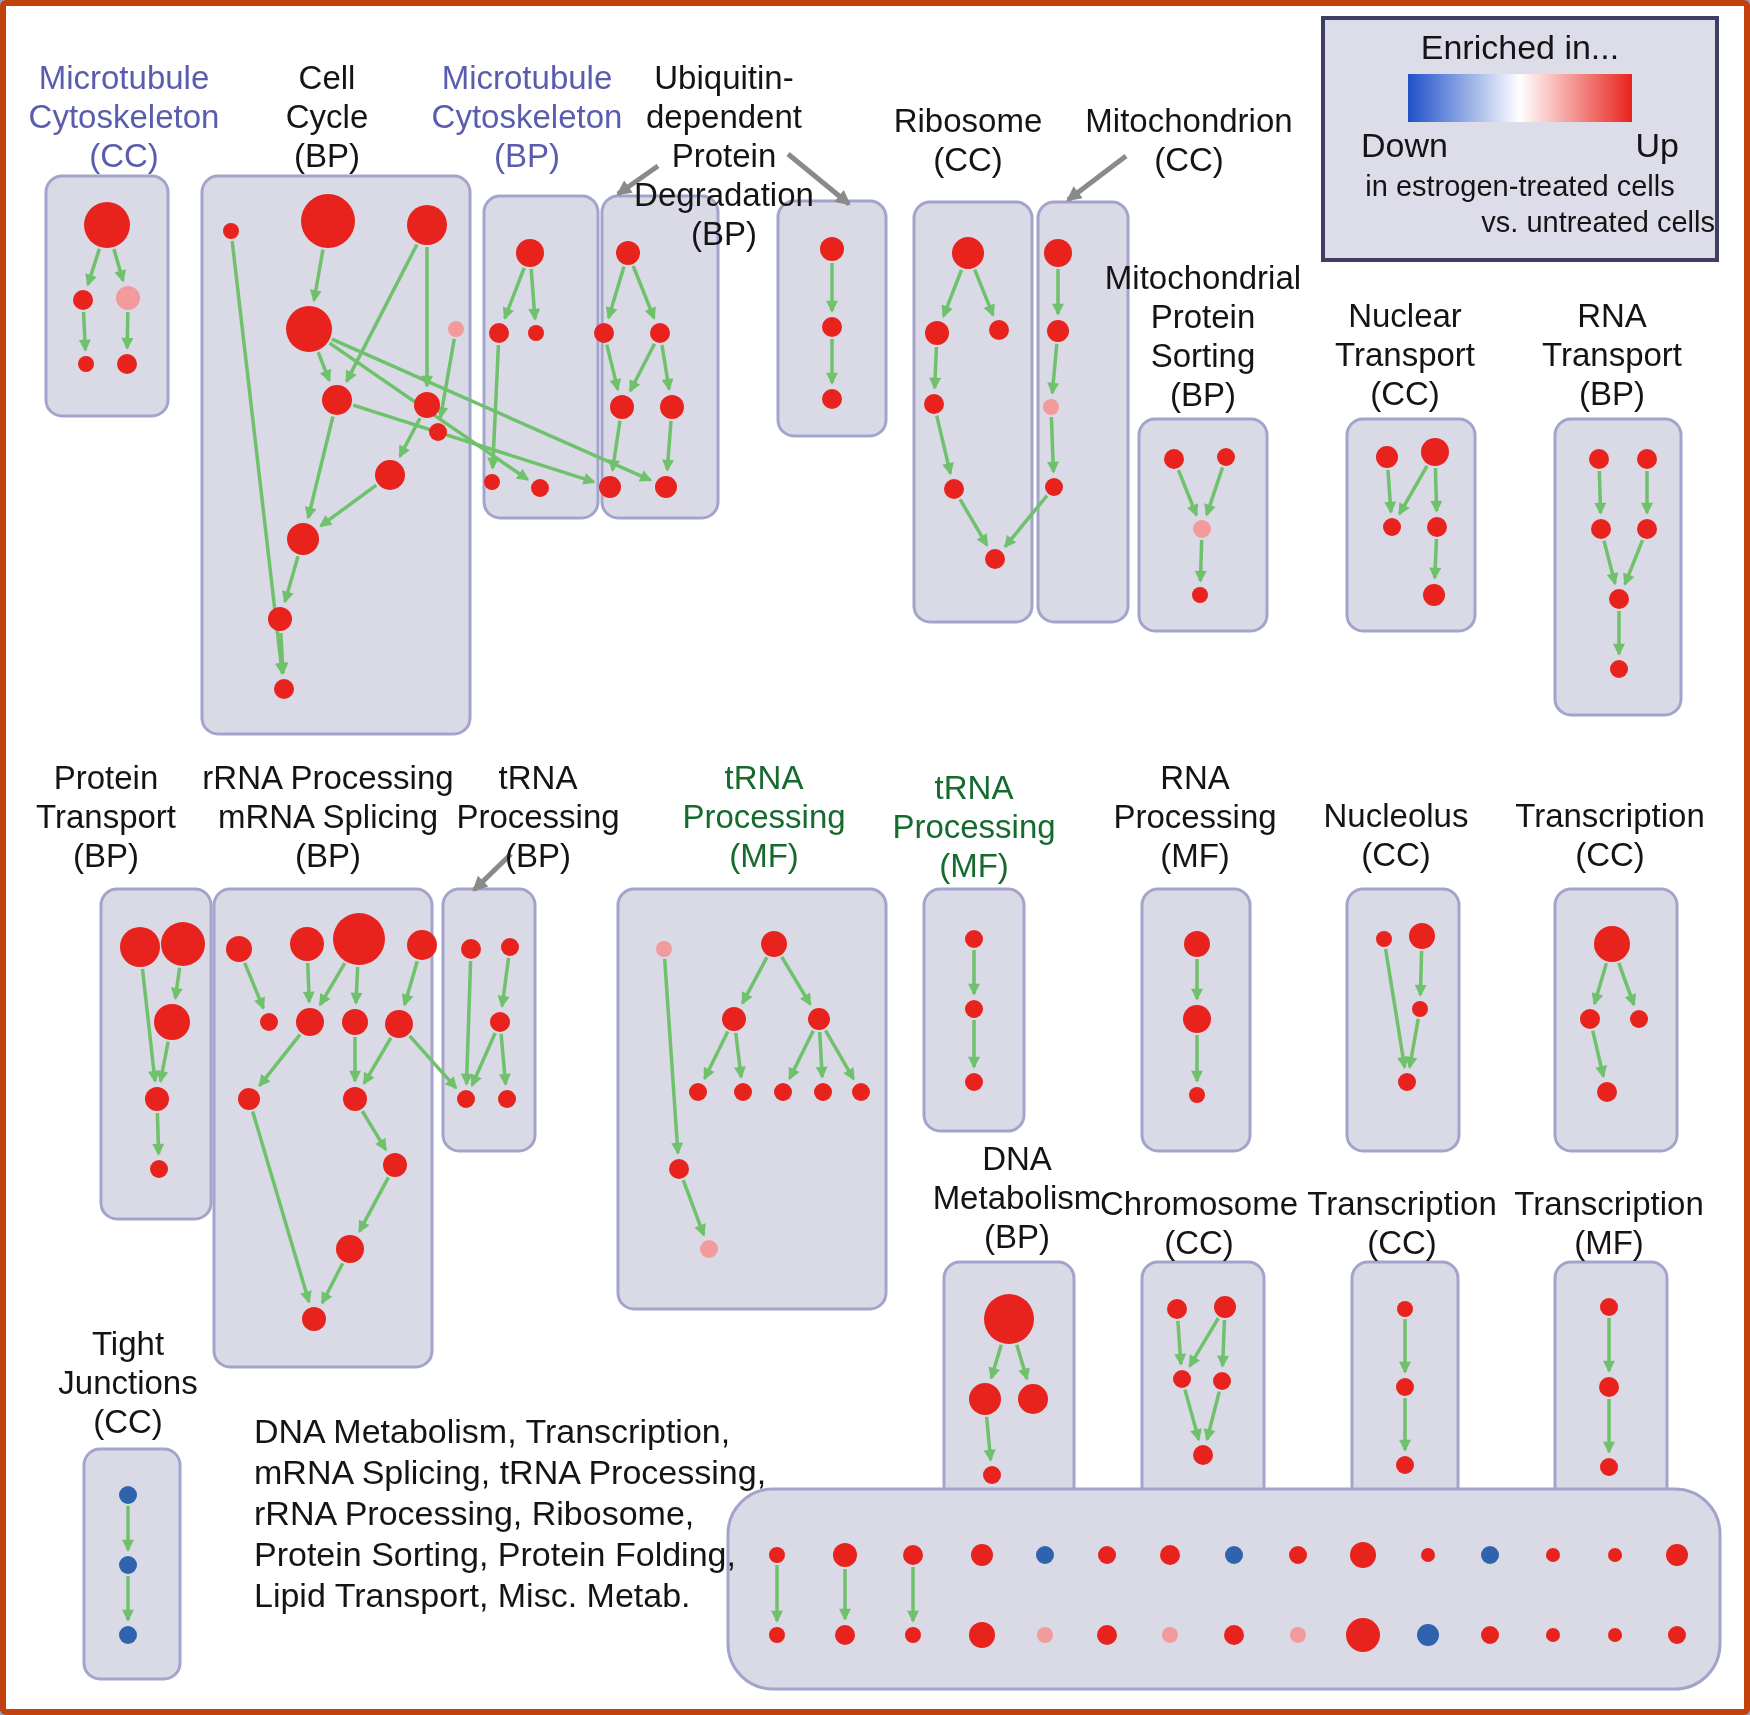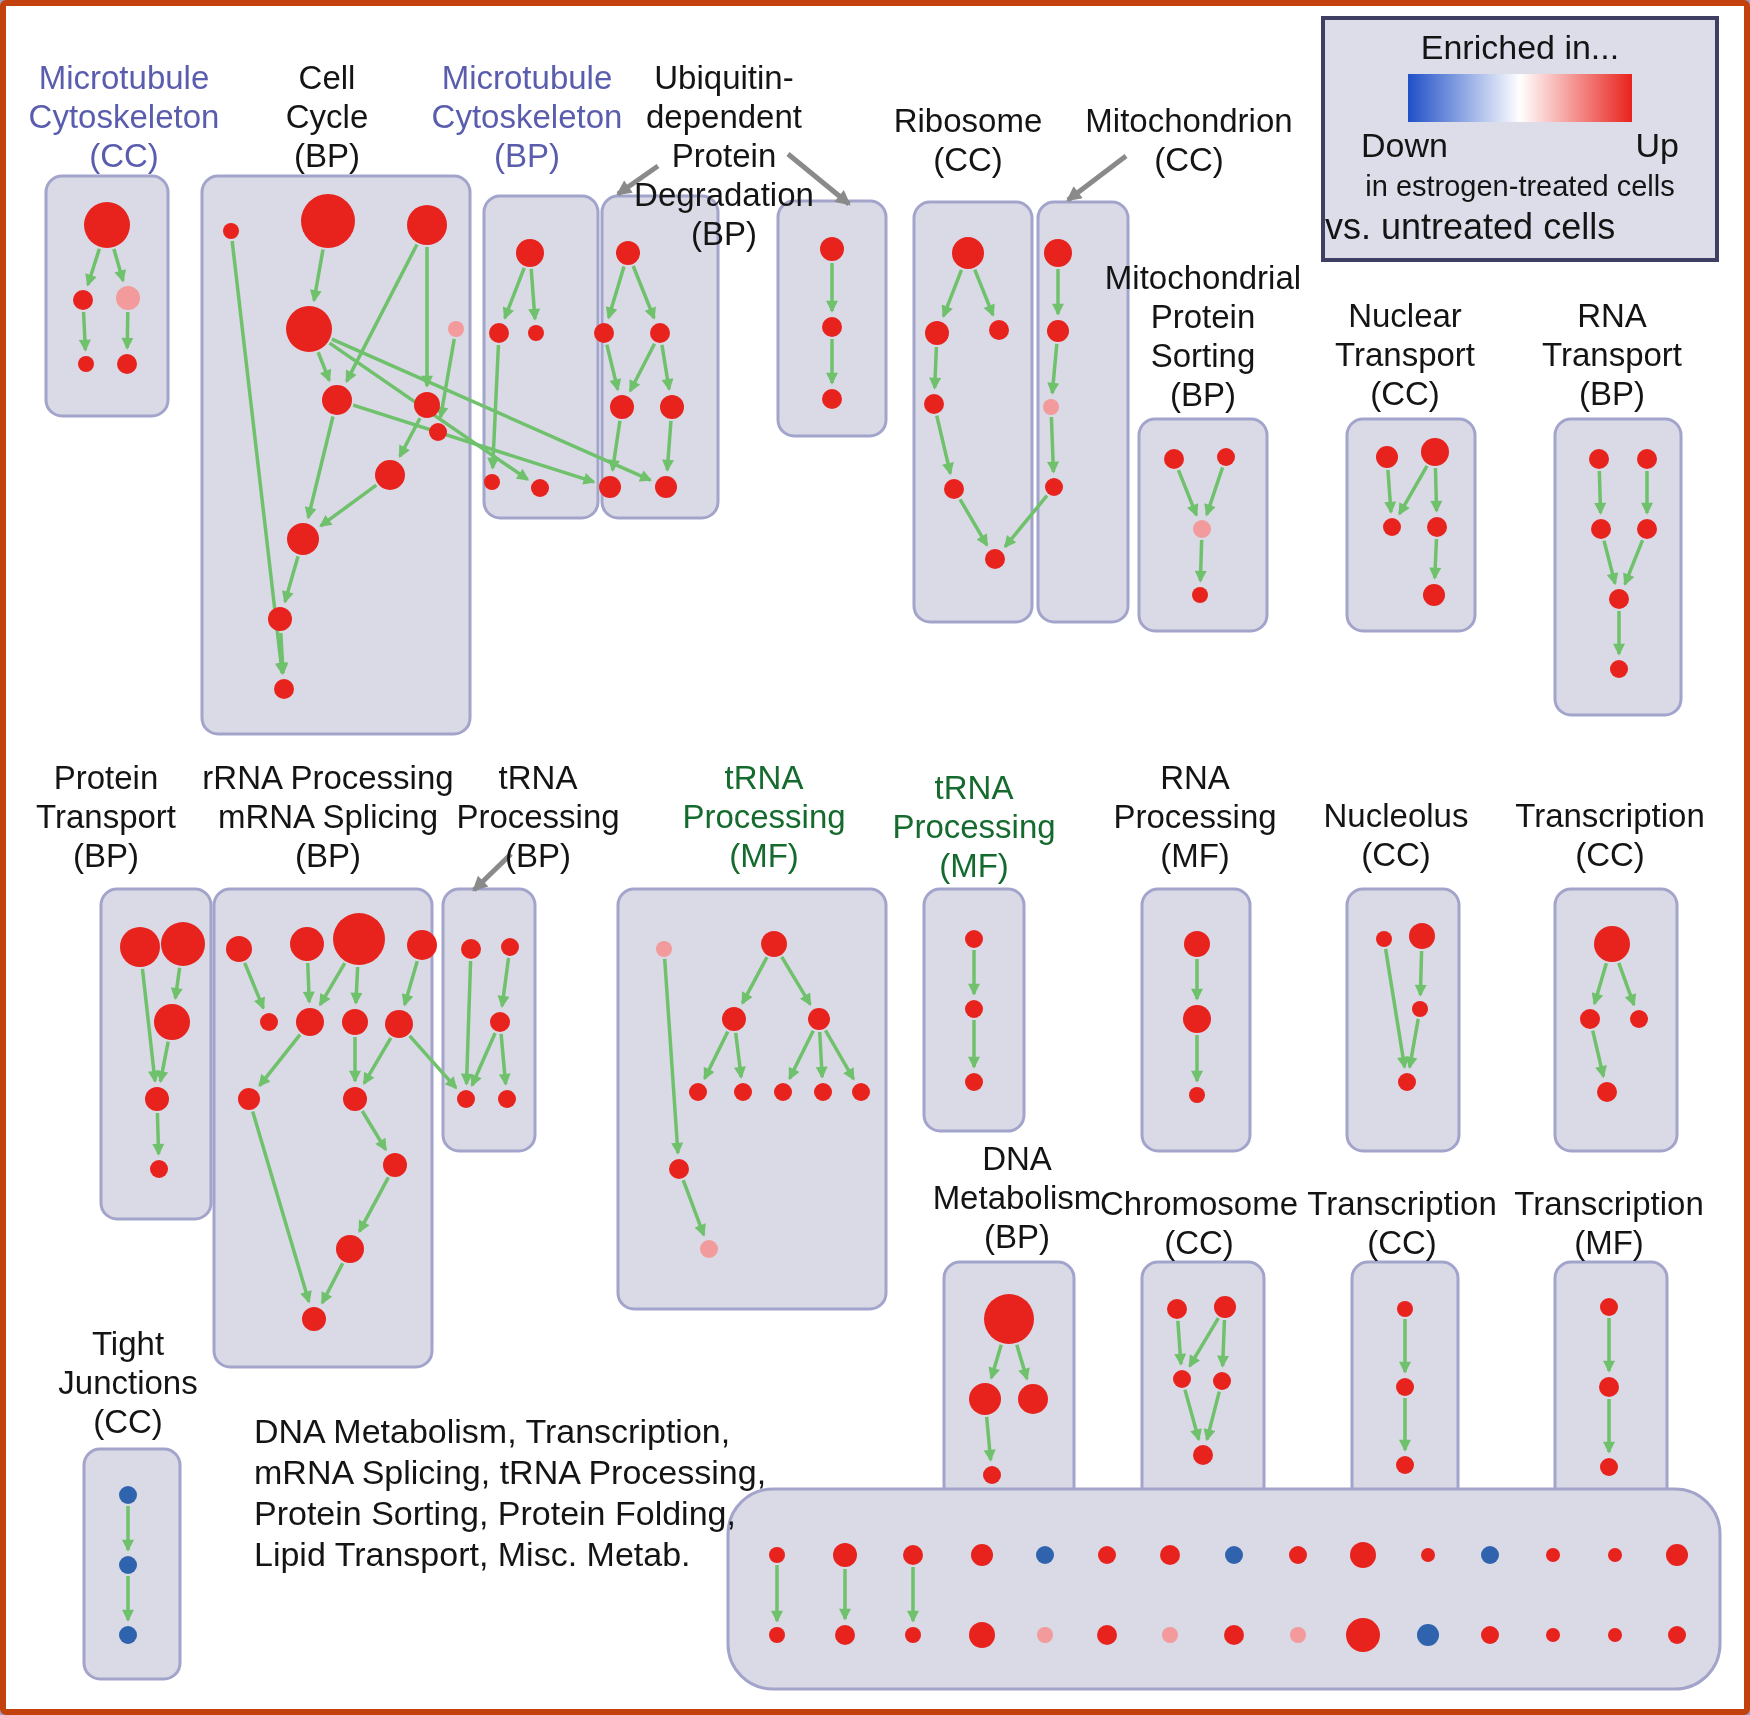--- a/index.html
+++ b/index.html
@@ -18,21 +18,21 @@
   .clabel{position:absolute;transform:translateX(-50%);text-align:center;font-size:33px;line-height:39px;white-space:nowrap;}
   .legend{
     position:absolute;left:1315px;top:10px;width:398px;height:246px;
     background:#dcdde9;border:4px solid #3f3f63;box-sizing:border-box;
     color:#141414;
   }
   .legend-title{position:absolute;top:8px;left:0;right:0;text-align:center;font-size:34px;}
   .legend-bar{position:absolute;left:83px;top:54px;width:224px;height:48px;}
   .legend-row{position:absolute;top:106px;left:36px;right:36px;display:flex;justify-content:space-between;font-size:34px;}
   .legend-sub1{position:absolute;top:150px;left:0;right:0;text-align:center;font-size:29px;}
-  .legend-sub2{position:absolute;top:186px;left:0;right:0;text-align:left;font-size:36px;}
+  .legend-sub2{position:absolute;top:186px;left:0;right:0;text-align:right;font-size:29px;}
   .note{position:absolute;left:248px;top:1405px;font-size:34px;line-height:41px;color:#141414;white-space:nowrap;}
 </style>
 </head>
 <body>
 
 <div id="figure">
 
   <svg id="net-svg" xmlns="http://www.w3.org/2000/svg">
       <defs>
         <marker id="arrow-green" viewBox="0 0 10 10" refX="8.5" refY="5" markerWidth="14" markerHeight="12" orient="auto" markerUnits="userSpaceOnUse">
@@ -449,17 +449,18 @@
       <span>Down</span>
       <span>Up</span>
     </div>
     <div class="legend-sub1">in estrogen-treated cells</div>
     <div class="legend-sub2">vs. untreated cells</div>
   </div>
 
   <div class="note">
     <div>DNA Metabolism, Transcription,</div>
     <div>mRNA Splicing, tRNA Processing,</div>
+    <div>rRNA Processing, Ribosome,</div>
     <div>Protein Sorting, Protein Folding,</div>
     <div>Lipid Transport, Misc. Metab.</div>
   </div>
 
 </div>
 
 </body></html>

